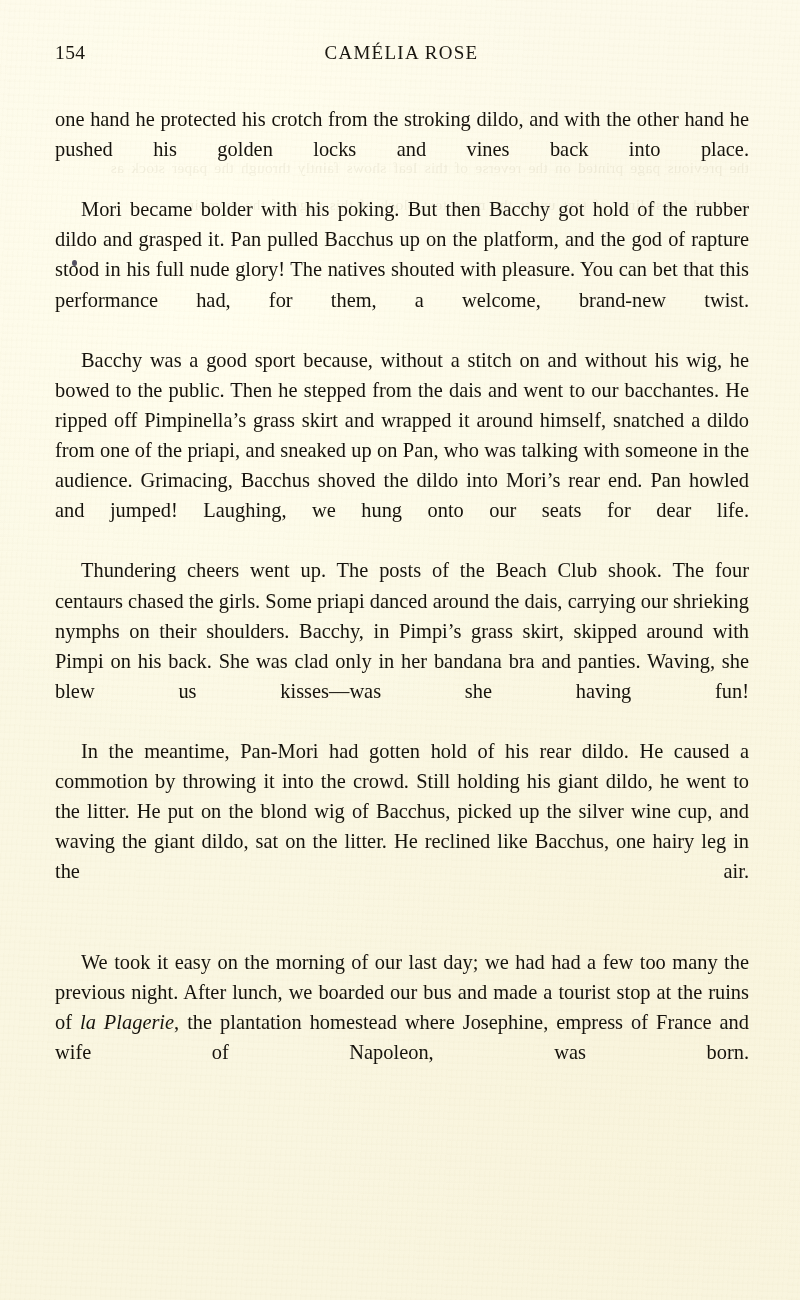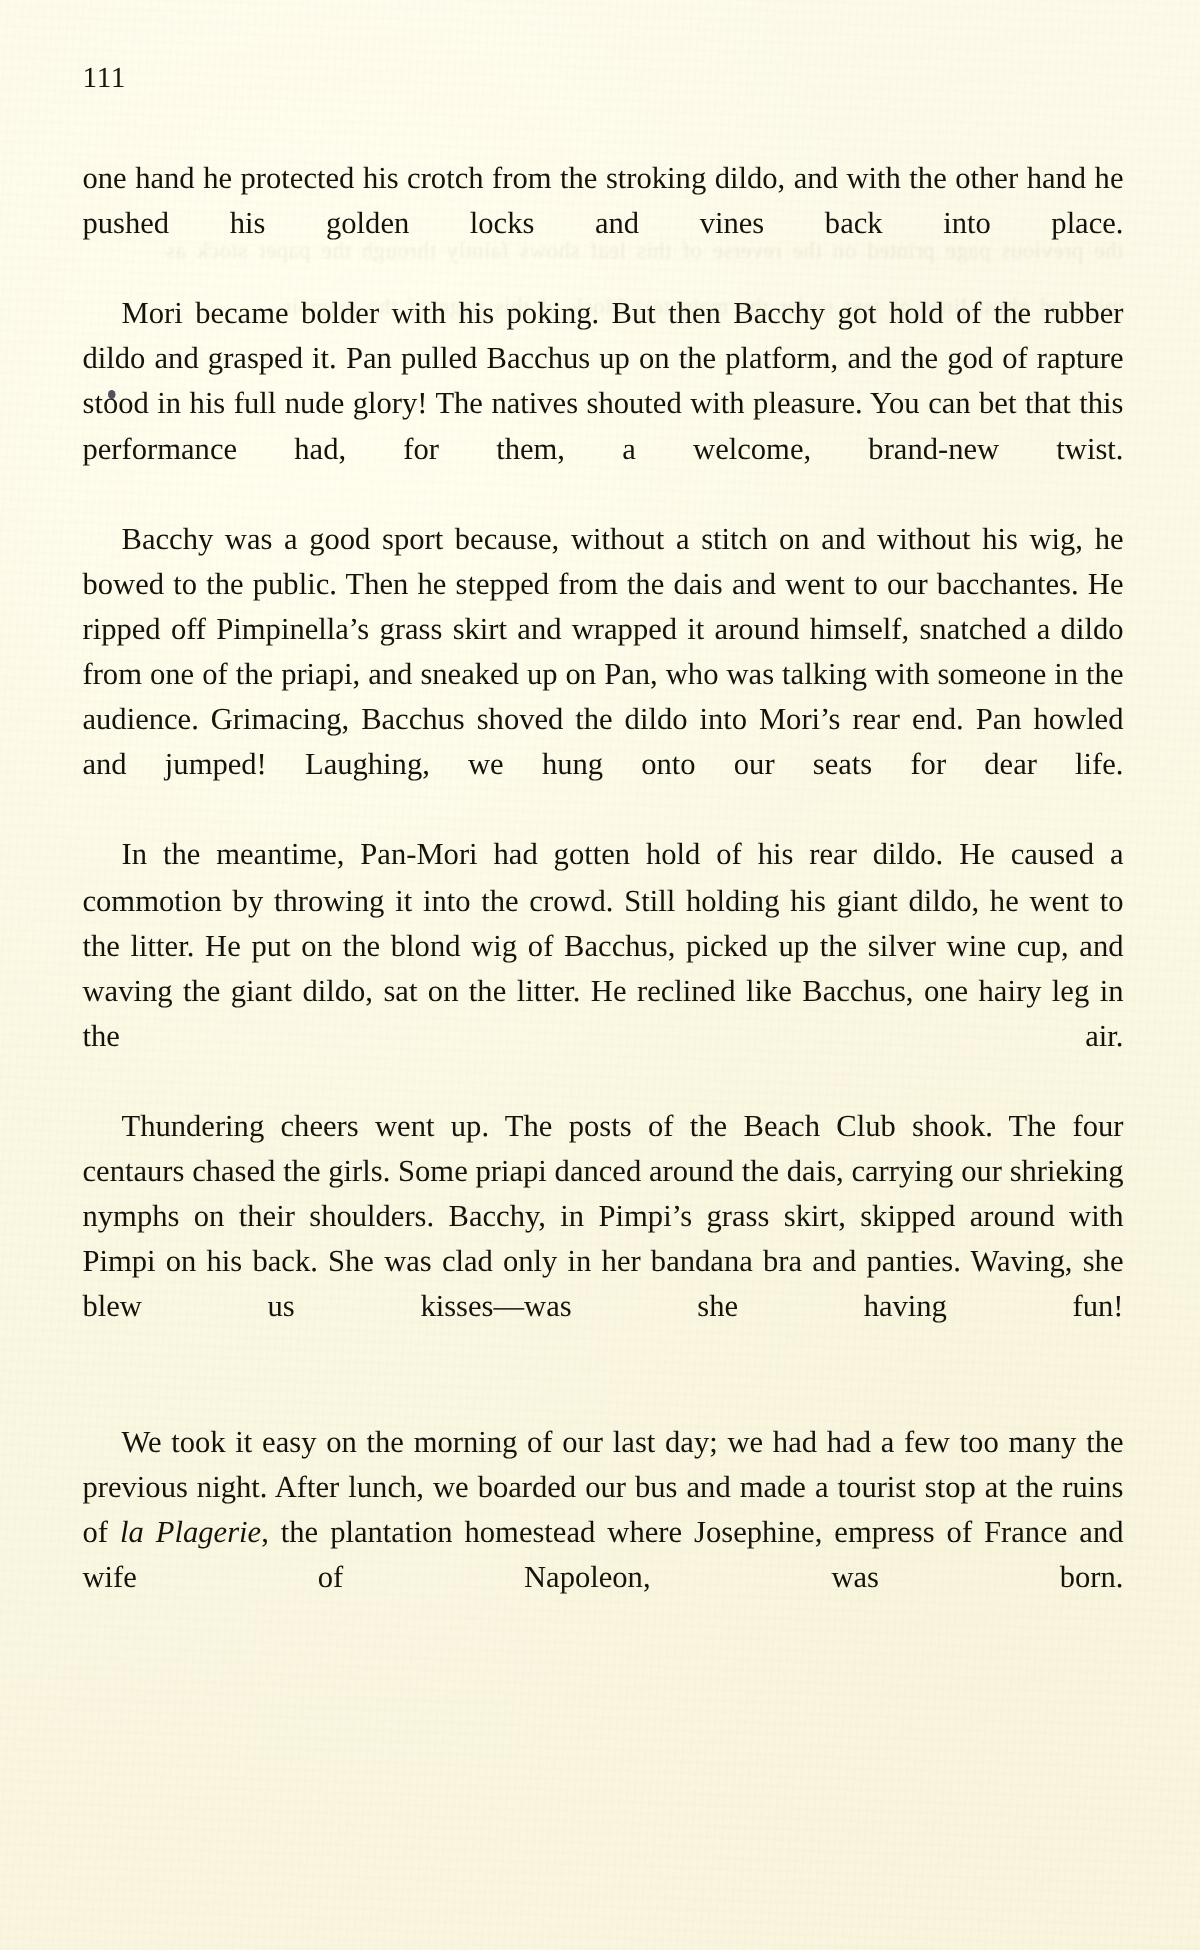--- a/index.html
+++ b/index.html
@@ -150,36 +150,37 @@
 </head>
 <body>
 
 <div class="page inkwarp">
 
   <div class="grain"></div>
 
   <div class="showthrough">the previous page printed on the reverse of this leaf shows faintly through the paper stock as mirrored ghost lines of text under the main text block of this page of the memoir</div>
 
   <div class="runhead">
-    <span class="folio">111</span>
+    <span class="folio">154</span>
+    <span class="runtitle">CAMÉLIA ROSE</span>
   </div>
 
   <div class="textblock">
 
     <p class="flush"><span>one hand he protected his crotch from the stroking dildo, and with the other hand he pushed his golden locks and vines back into place.</span></p>
 
 
     <p><span>Mori became bolder with his poking. But then Bacchy got hold of the rubber dildo and grasped it. Pan pulled Bacchus up on the platform, and the god of rapture st</span><span class="blot"></span><span>ood in his full nude glory! The natives shouted with pleasure. You can bet that this performance had, for them, a welcome, brand-new twist.</span></p>
 
     <p><span>Bacchy was a good sport because, without a stitch on and without his wig, he bowed to the public. Then he stepped from the dais and went to our bacchantes. He ripped off Pimpinella’s grass skirt and wrapped it around himself, snatched a dildo from one of the priapi, and sneaked up on Pan, who was talking with someone in the audience. Grimacing, Bacchus shoved the dildo into Mori’s rear end. Pan howled and jumped! Laughing, we hung onto our seats for dear life.</span></p>
 
 
+    <p><span>Thundering cheers went up. The posts of the Beach Club shook. The four centaurs chased the girls. Some priapi danced around the dais, carrying our shrieking nymphs on their shoulders. Bacchy, in Pimpi’s grass skirt, skipped around with Pimpi on his back. She was clad only in her bandana bra and panties. Waving, she blew us kisses—was she having fun!</span></p>
+
     <p><span>In the meantime, Pan-Mori had gotten hold of his rear dildo. He caused a commotion by throwing it into the crowd. Still holding his giant dildo, he went to the litter. He put on the blond wig of Bacchus, picked up the silver wine cup, and waving the giant dildo, sat on the litter. He reclined like Bacchus, one hairy leg in the air.</span></p>
-
-    <p><span>Thundering cheers went up. The posts of the Beach Club shook. The four centaurs chased the girls. Some priapi danced around the dais, carrying our shrieking nymphs on their shoulders. Bacchy, in Pimpi’s grass skirt, skipped around with Pimpi on his back. She was clad only in her bandana bra and panties. Waving, she blew us kisses—was she having fun!</span></p>
 
 
     <div class="gap"></div>
 
     <p><span>We took it easy on the morning of our last day; we had had a few too many the previous night. After lunch, we boarded our bus and made a tourist stop at the ruins of </span><i>la Plagerie</i><span>, the plantation homestead where Josephine, empress of France and wife of Napoleon, was born.</span></p>
 
   </div>
 </div>
 
 </body></html>

